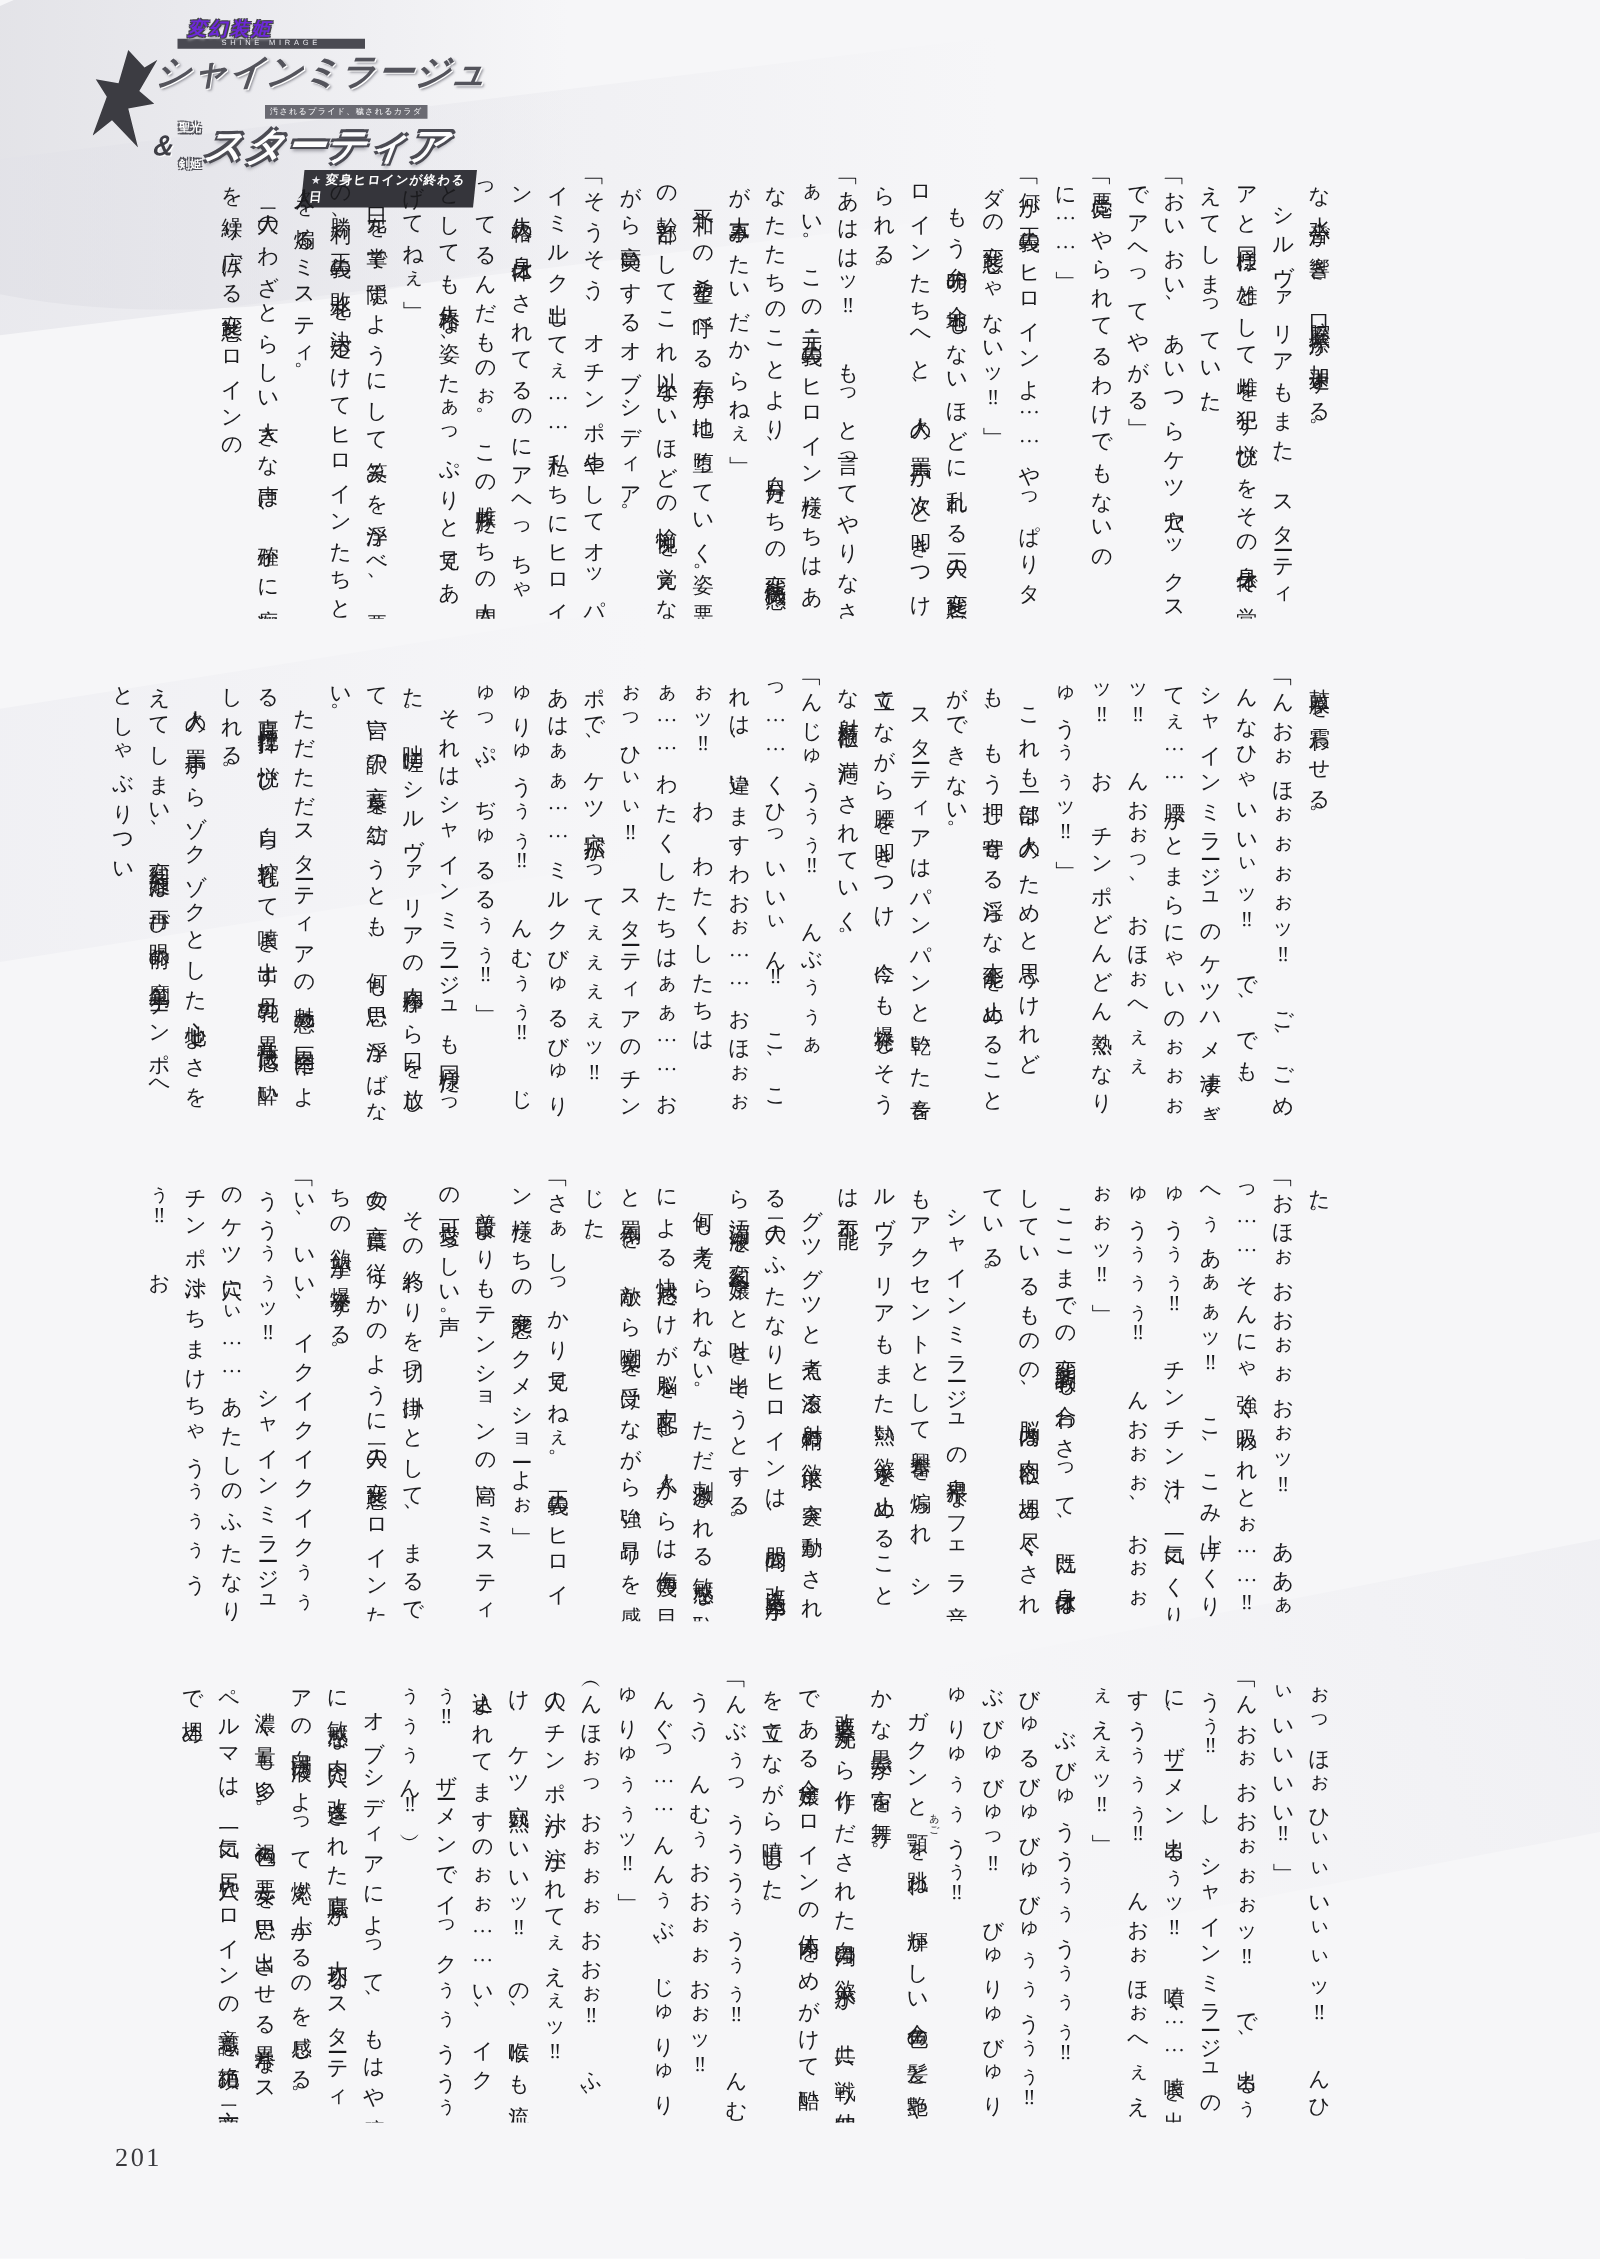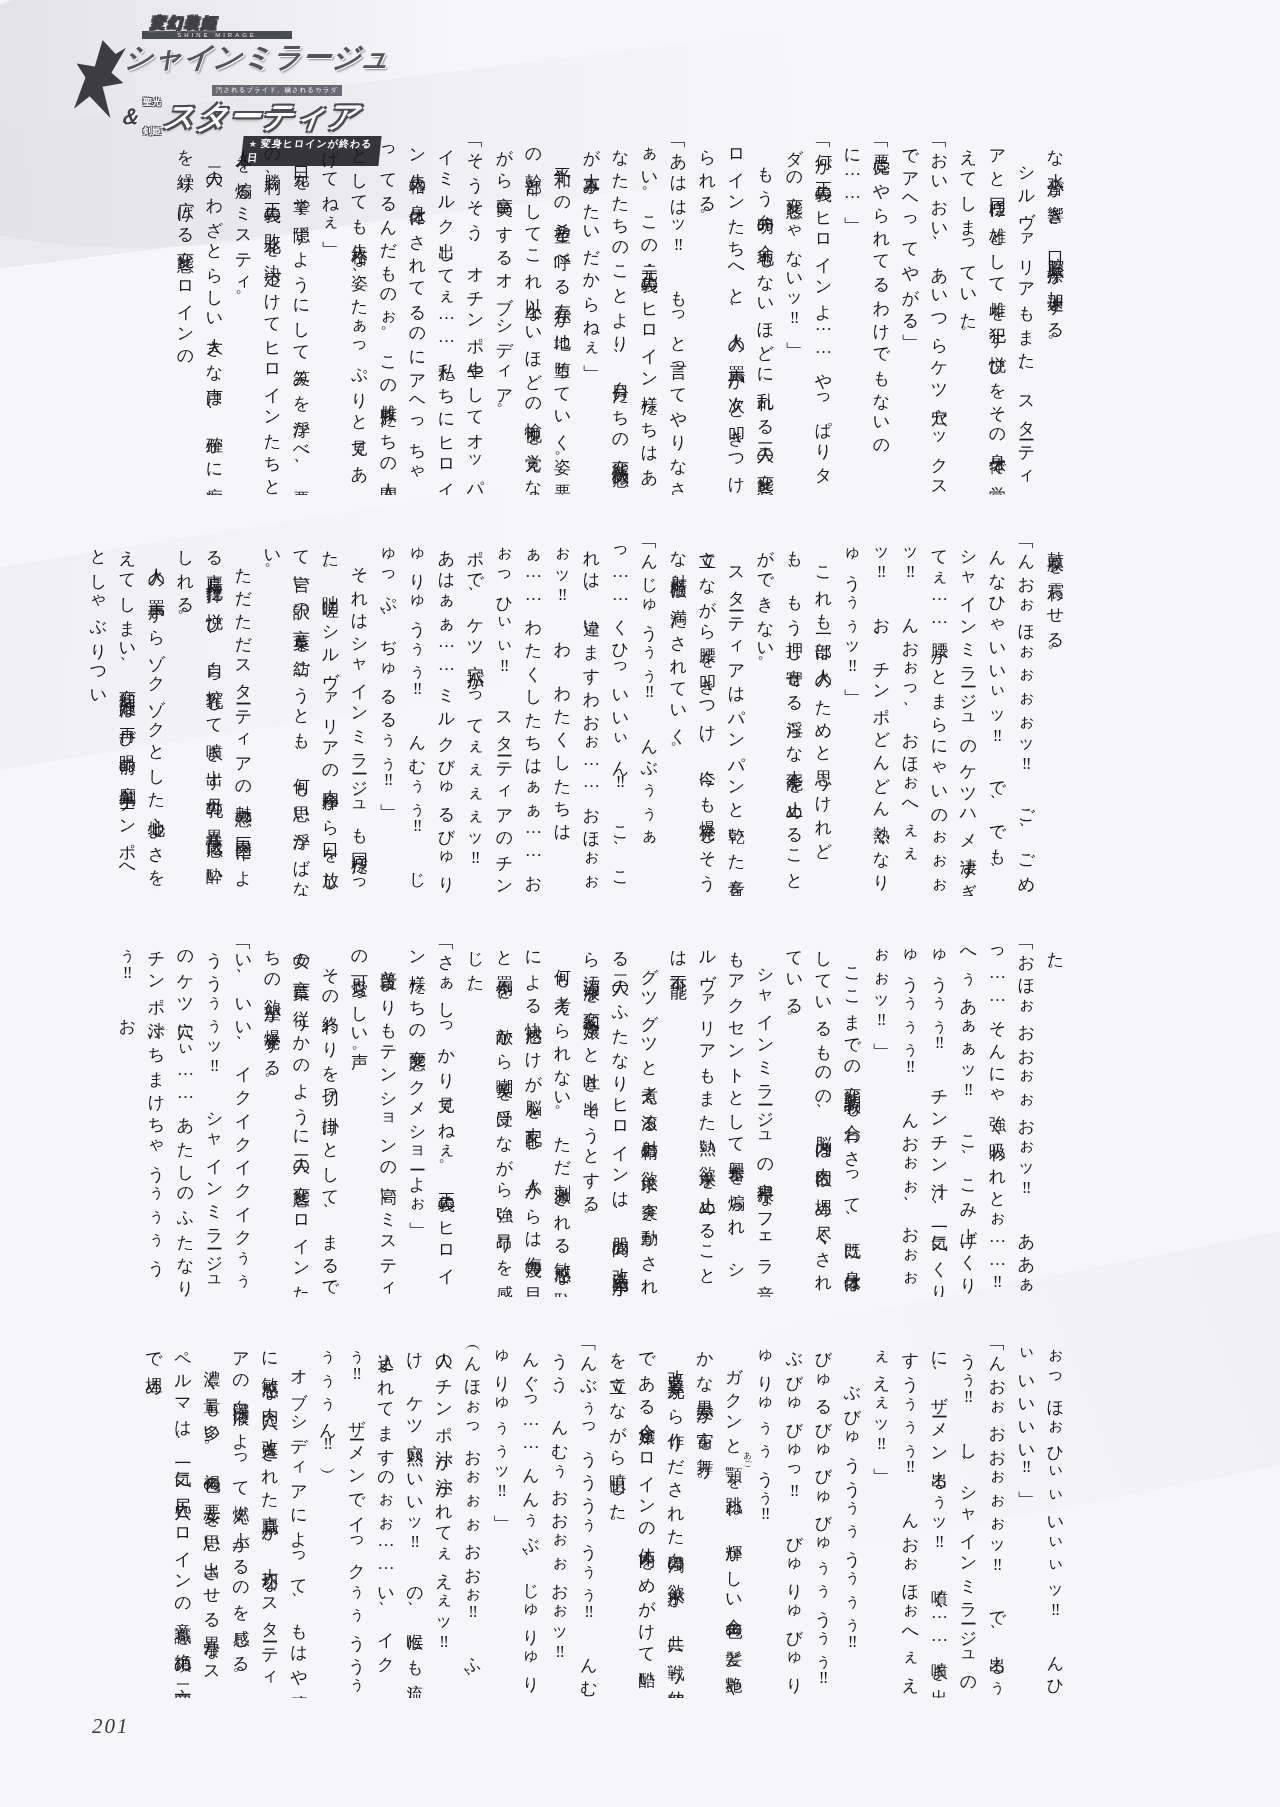--- a/index.html
+++ b/index.html
@@ -27,21 +27,21 @@
 
   
   .logo{position:absolute;top:14px;left:70px;width:310px;height:122px;
     font-family:"Liberation Sans","DejaVu Sans",sans-serif;}
   .logo-emblem{position:absolute;top:26px;left:4px;width:52px;height:78px;
     background:#3c3c42;
     clip-path:polygon(55% 0,80% 18%,100% 10%,72% 42%,95% 55%,55% 60%,70% 100%,30% 72%,0 88%,22% 48%,5% 30%,40% 34%);
     }
   .logo-main{position:absolute;left:54px;top:0;width:256px;}
   .logo-kicker{
-    color:#404040;font-size:15px;font-weight:bold;font-style:italic;letter-spacing:2px;
+    color:#6d28d9;font-size:15px;font-weight:bold;font-style:italic;letter-spacing:2px;
     text-shadow:-1px -1px 0 #44444a,1px -1px 0 #44444a,-1px 1px 0 #44444a,1px 1px 0 #44444a,0 2px 2px #9a9aa2;
     margin-left:26px;}
   .logo-roman-bar{
     margin-left:18px;margin-top:-2px;width:150px;background:#4a4a52;color:#e8e8ee;
     font-size:6px;letter-spacing:3px;text-align:center;padding:1px 0;}
   .logo-title1{
     color:#54545c;font-size:29px;font-weight:bold;font-style:italic;letter-spacing:0px;
     transform:skewX(-6deg);margin-top:-1px;white-space:nowrap;
     text-shadow:1px 1px 0 #fff,2px 2px 2px #8e8e96;}
   .logo-tagline{
@@ -76,21 +76,21 @@
   .band-4{top:1340px;}
   .para{margin:0;padding:0;}
   .indent-0{text-indent:0;}
   .indent-1{text-indent:1em;}
   .indent-2{text-indent:2em;}
   ruby rt{font-size:8px;letter-spacing:0;}
 
   .page-number{
     position:absolute;left:92px;top:1714px;
     font-size:21px;color:#3a3a3e;letter-spacing:2px;
-    font-family:"Liberation Serif","DejaVu Serif",serif;font-style:italic;}
+    font-family:"Liberation Serif","DejaVu Serif",serif;}
 </style>
 </head>
 <body>
 
 <div class="page">
 
   <div class="swoosh swoosh-1"></div>
   <div class="swoosh swoosh-2"></div>
   <div class="swoosh swoosh-3"></div>
   <div class="swoosh swoosh-4"></div>

